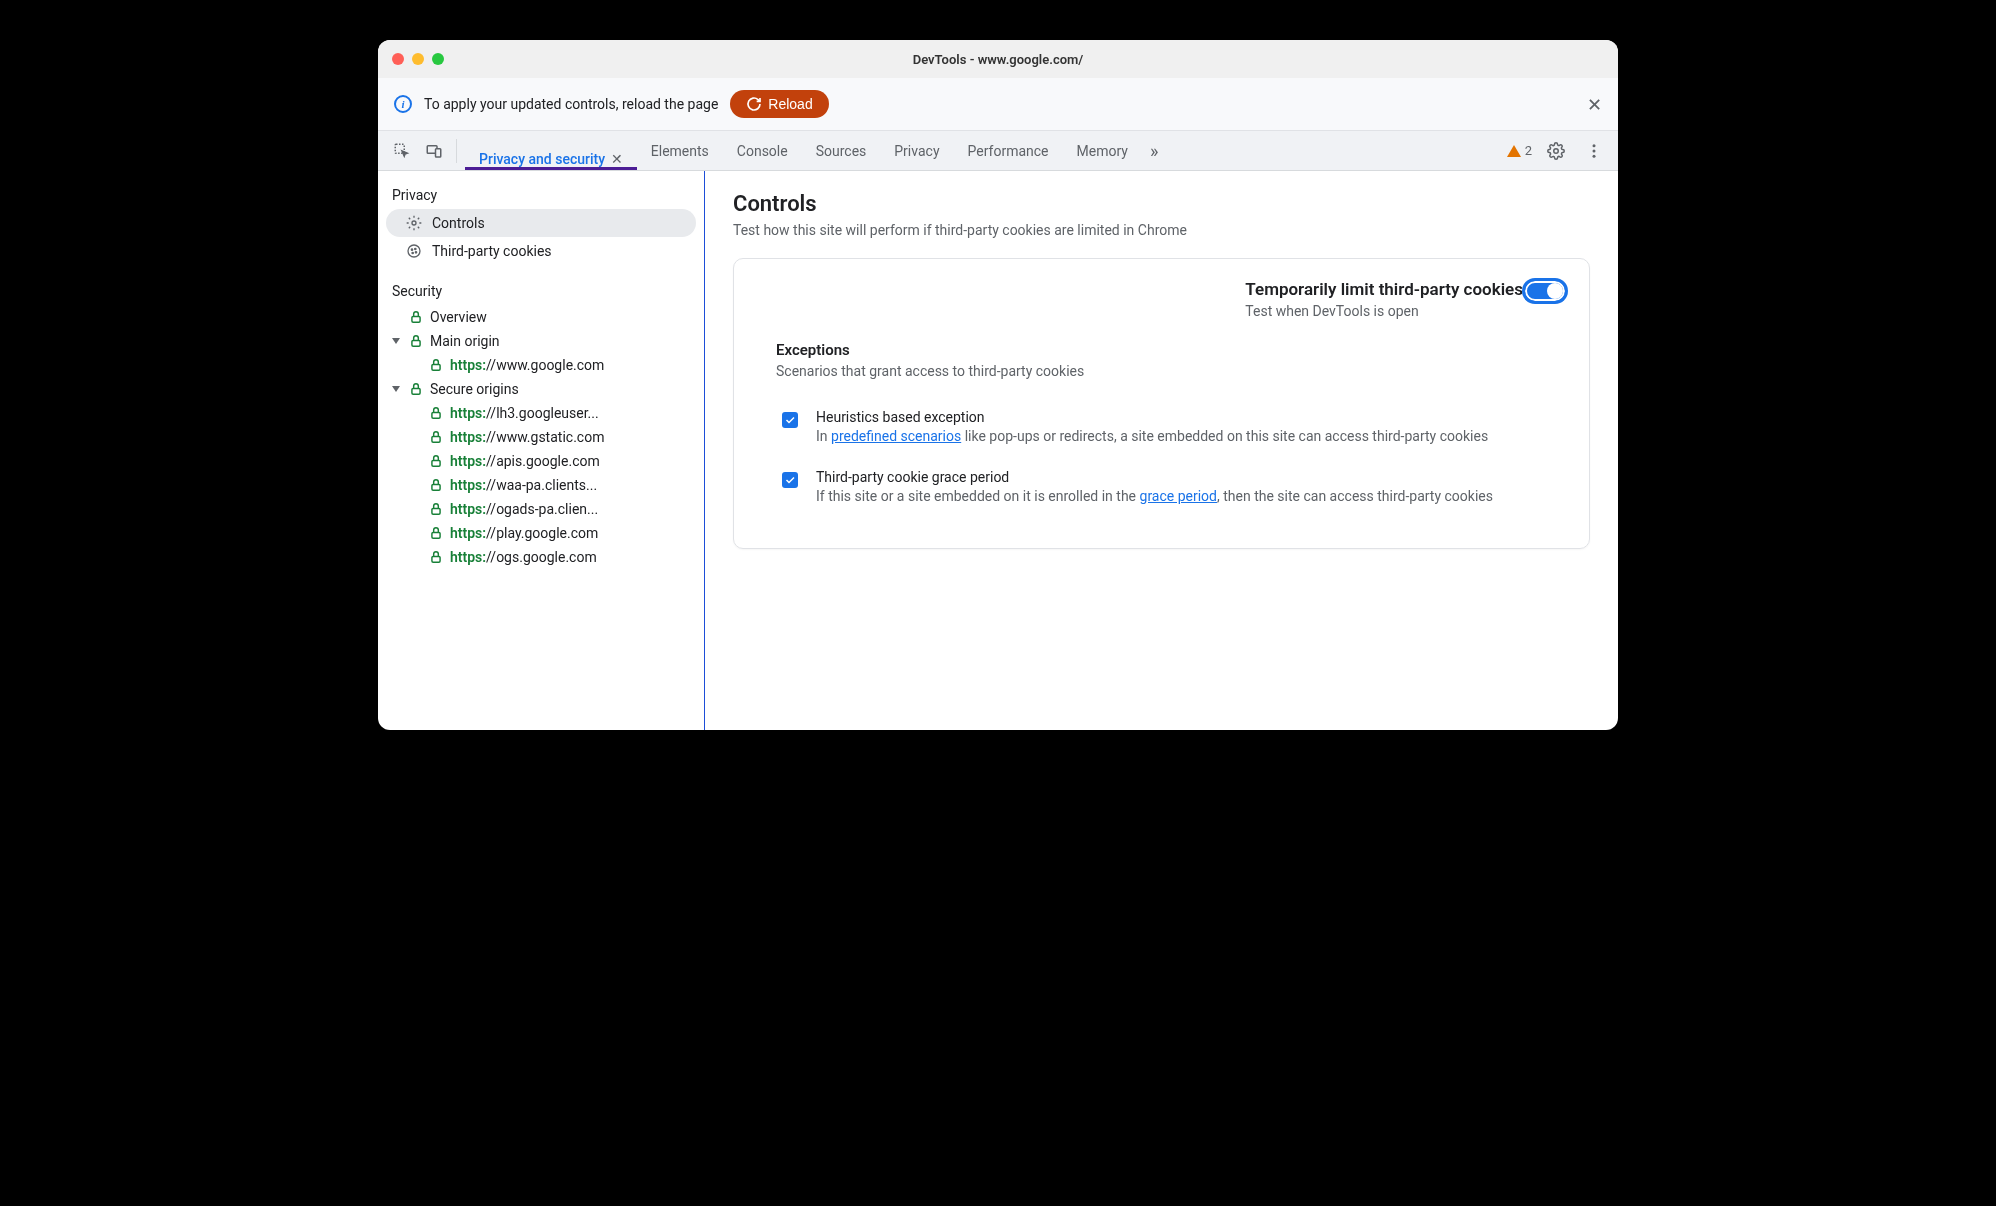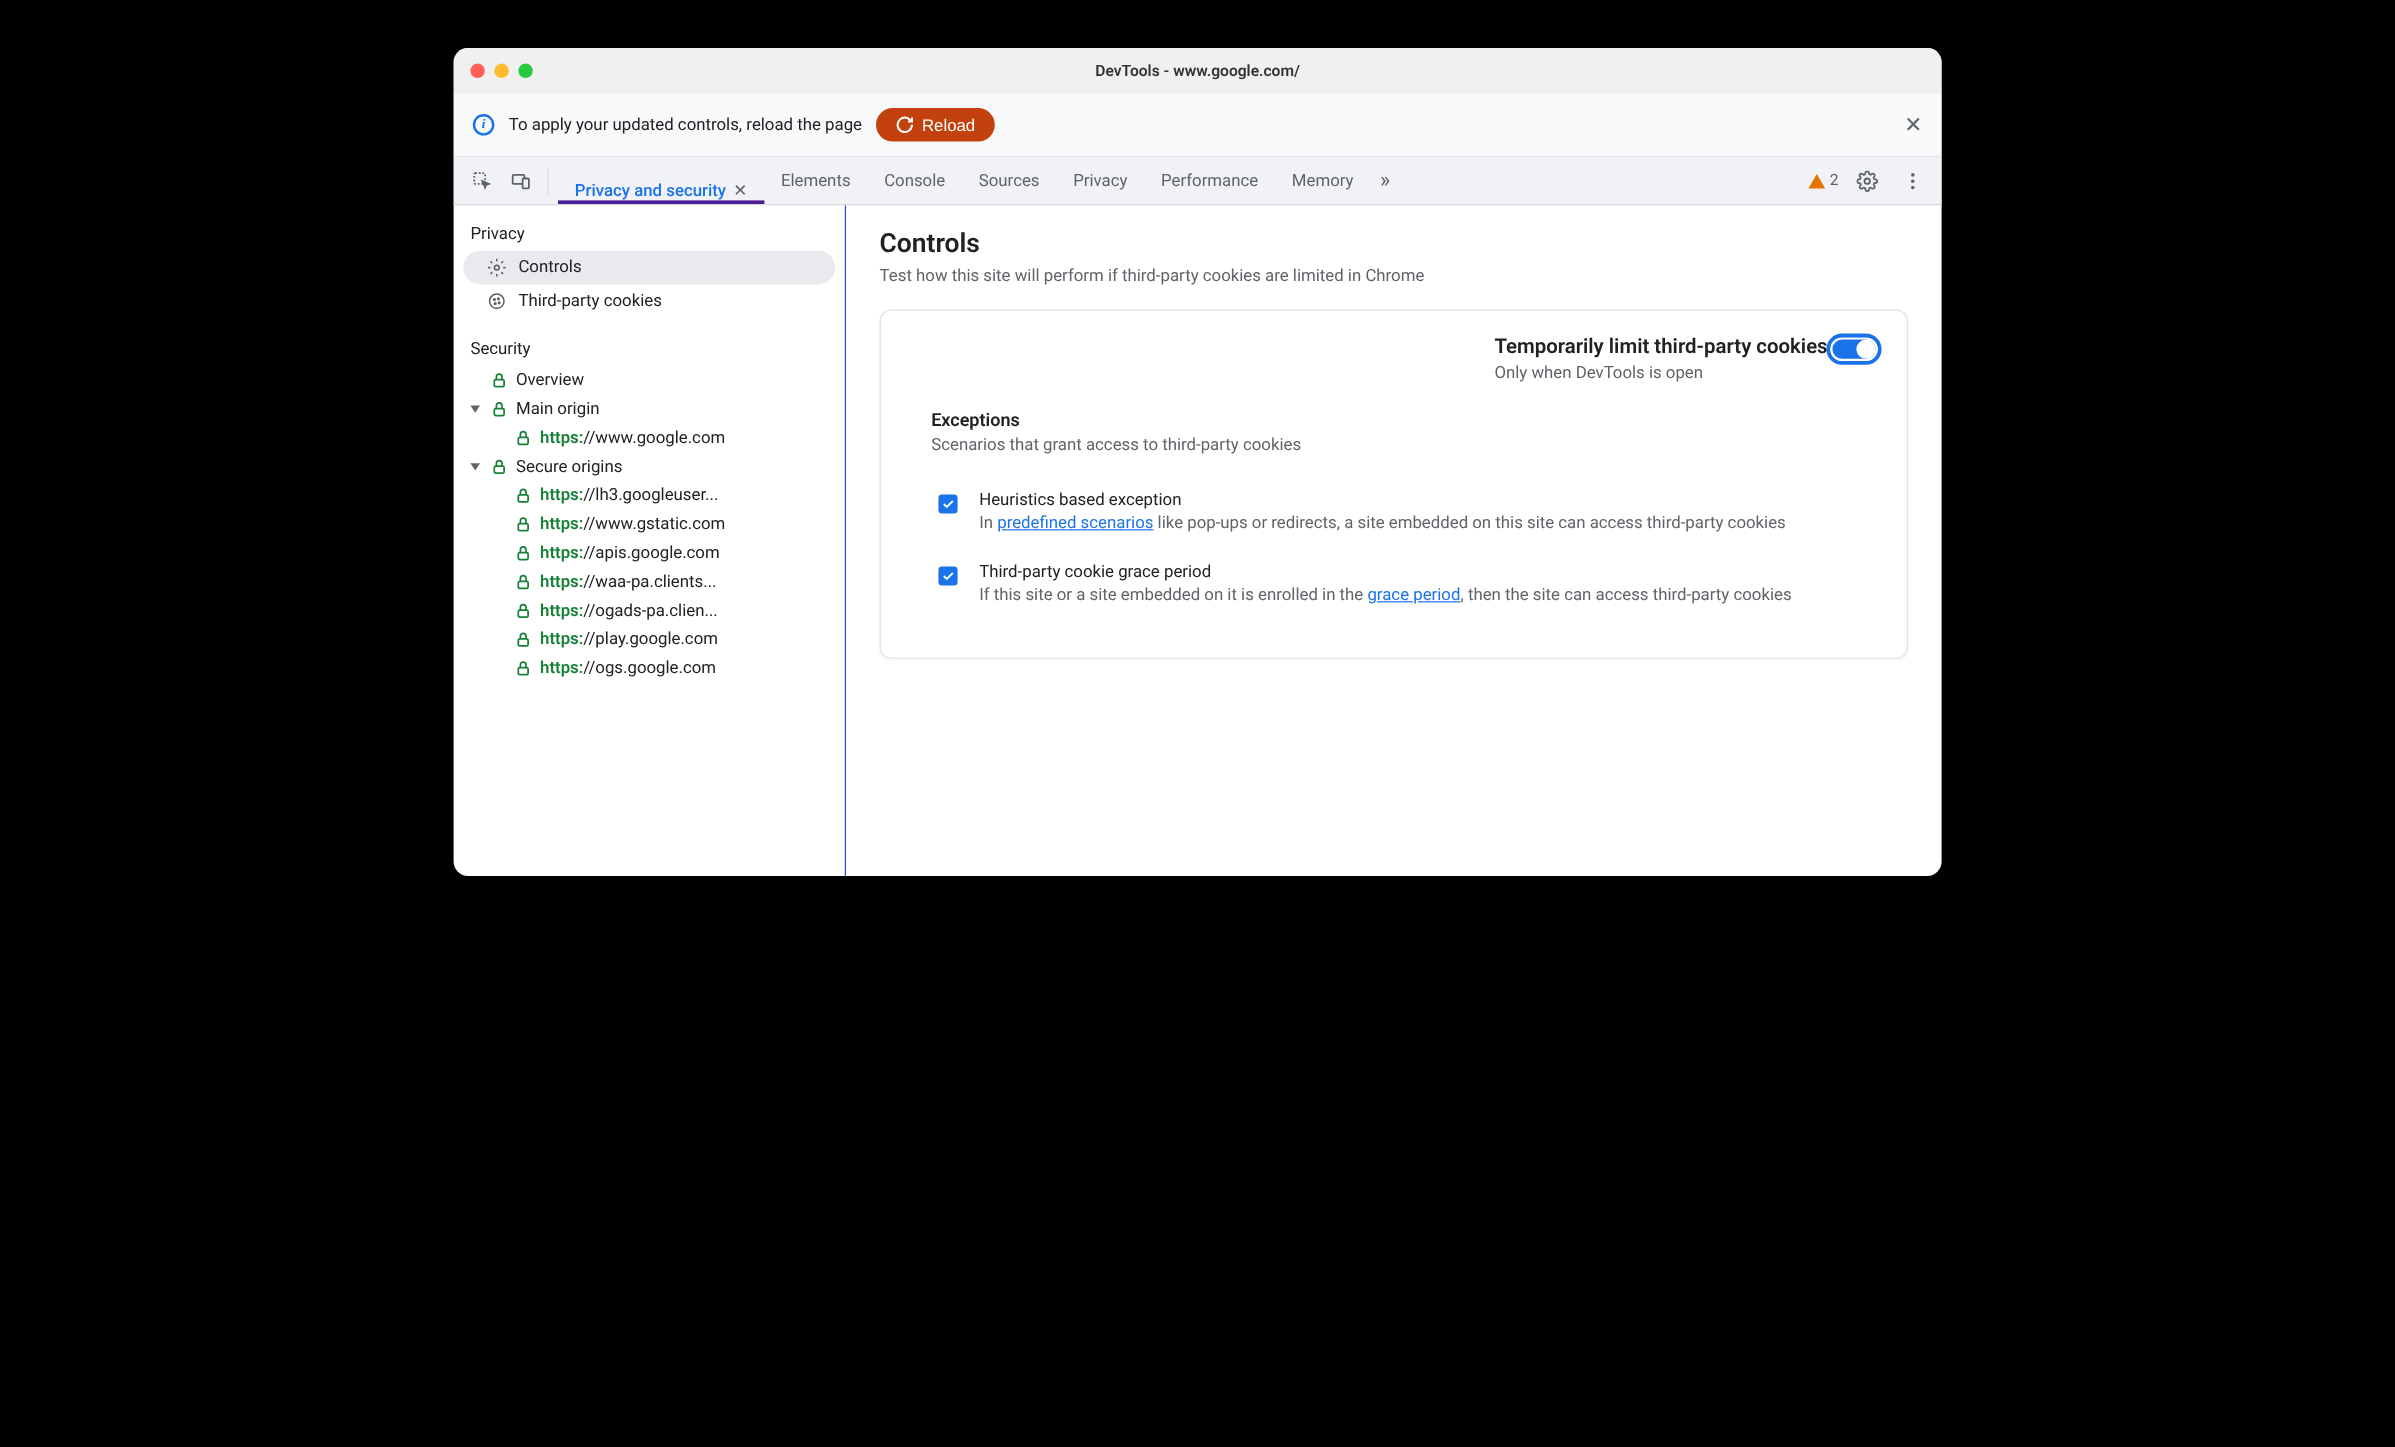--- a/index.html
+++ b/index.html
@@ -467,21 +467,21 @@
     </div>
 
     <div class="main">
       <h1>Controls</h1>
       <p class="subtitle">Test how this site will perform if third-party cookies are limited in Chrome</p>
 
       <div class="card">
         <div class="card-header">
           <div class="titles">
             <h2>Temporarily limit third-party cookies</h2>
-            <p>Only when DevTools is open</p>
+            <p>Test when DevTools is open</p>
           </div>
           <div class="toggle"></div>
         </div>
 
         <div class="subsection">
           <h3>Exceptions</h3>
           <p>Scenarios that grant access to third-party cookies</p>
 
           <div class="exception">
             <div class="checkbox-wrap">

